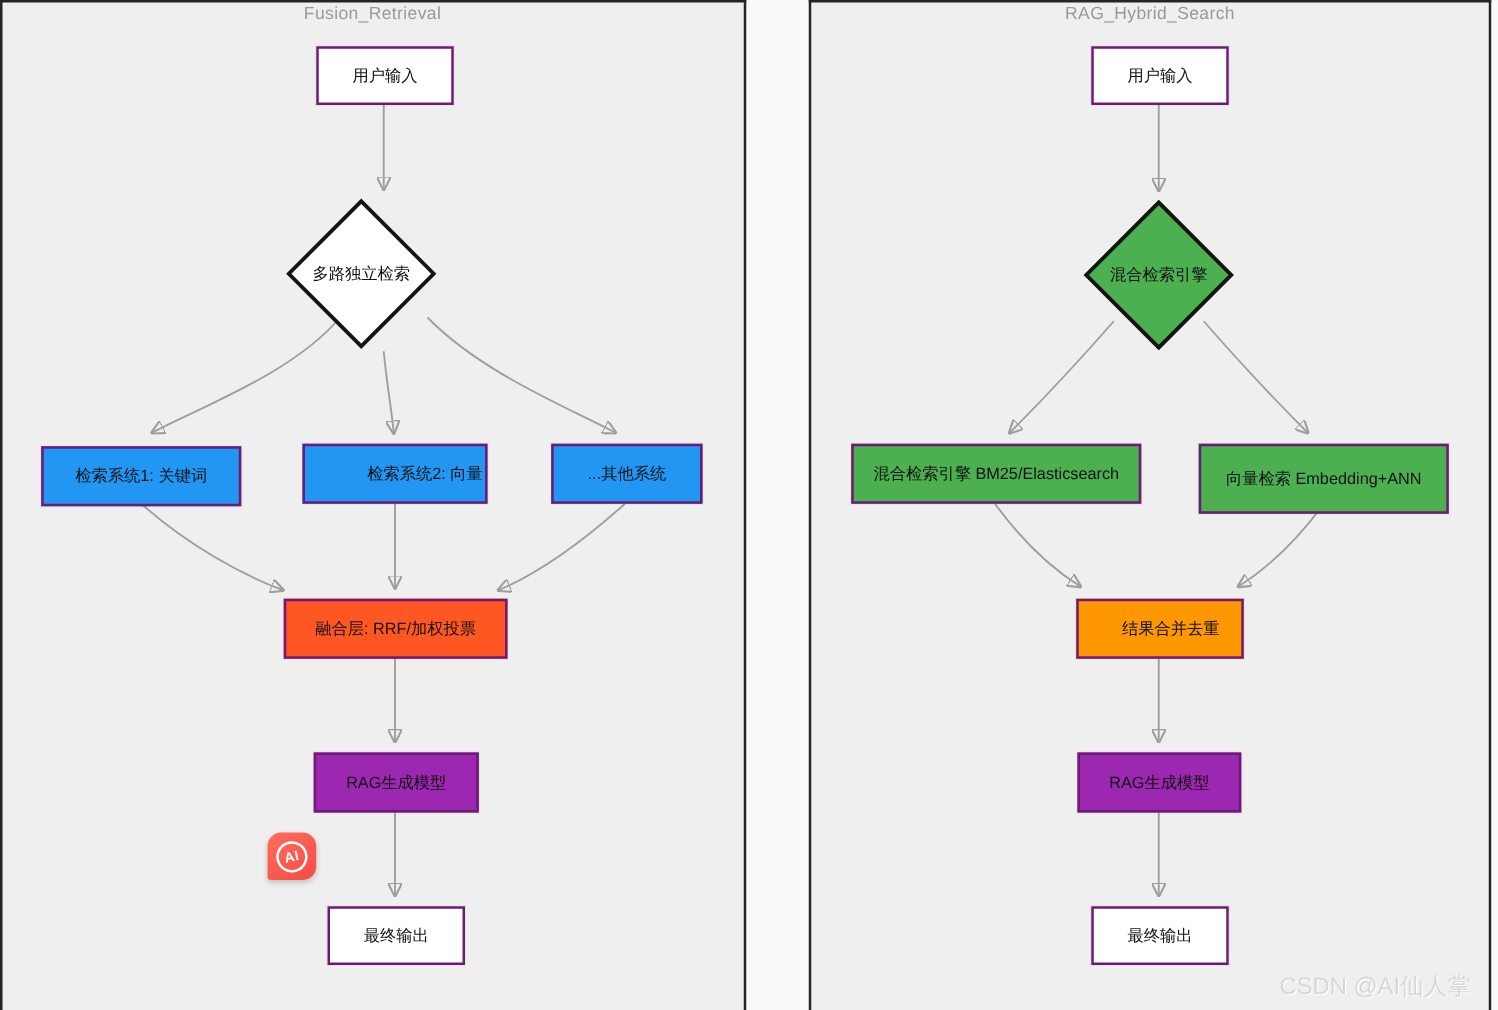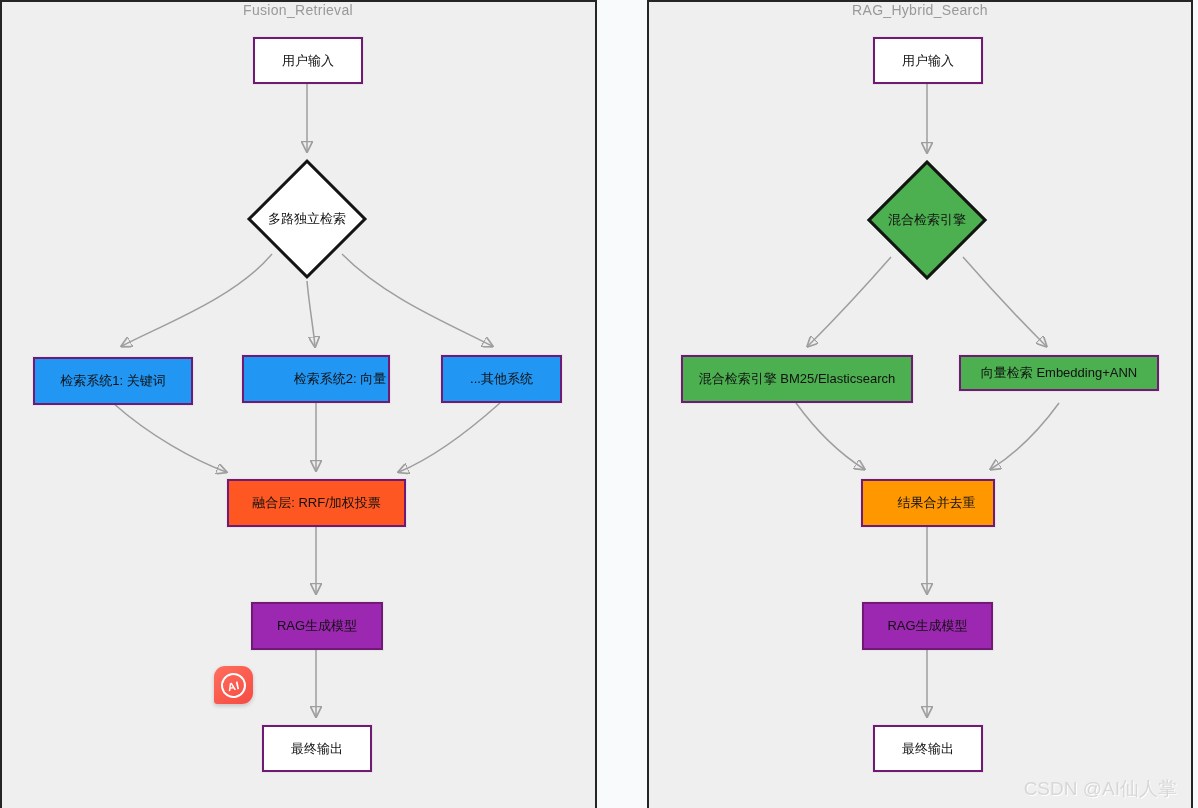--- a/index.html
+++ b/index.html
@@ -64,28 +64,28 @@
   .l-sys1   { left: 33px;  top: 357px; width: 160px; height: 48px; }
   .l-sys2   { left: 242px; top: 355px; width: 148px; height: 48px; padding-left: 48px; }
   .l-sys3   { left: 441px; top: 355px; width: 121px; height: 48px; }
   .l-fusion { left: 227px; top: 479px; width: 179px; height: 48px; }
   .l-rag    { left: 251px; top: 602px; width: 132px; height: 48px; }
   .l-output { left: 262px; top: 725px; width: 110px; height: 47px; }
 
   
   .r-input  { left: 873px; top: 37px;  width: 110px; height: 47px; }
   .r-key    { left: 681px; top: 355px; width: 232px; height: 48px; }
-  .r-vec    { left: 959px; top: 355px; width: 200px; height: 36px; }
+  .r-vec    { left: 959px; top: 355px; width: 200px; height: 56px; }
   .r-merge  { left: 861px; top: 479px; width: 134px; height: 48px; padding-left: 17px; }
   .r-rag    { left: 862px; top: 602px; width: 131px; height: 48px; }
   .r-output { left: 873px; top: 725px; width: 110px; height: 47px; }
 
   
   .diamond-wrap { position: absolute; }
-  .l-diamond { left: 247px; top: 159px; width: 120px; height: 120px; font-family: Liberation Serif, serif; }
+  .l-diamond { left: 229px; top: 159px; width: 120px; height: 120px; font-family: Liberation Serif, serif; }
   .r-diamond { left: 867px; top: 160px; width: 120px; height: 120px; text-align: center; }
   .diamond-shape {
     position: absolute;
     left: 50%; top: 50%;
     width: 85px; height: 85px;
     transform: translate(-50%, -50%) rotate(45deg);
     border: 3px solid #141414;
     background: #fff;
   }
   .diamond-shape.fill-green { background: #4caf50; }

